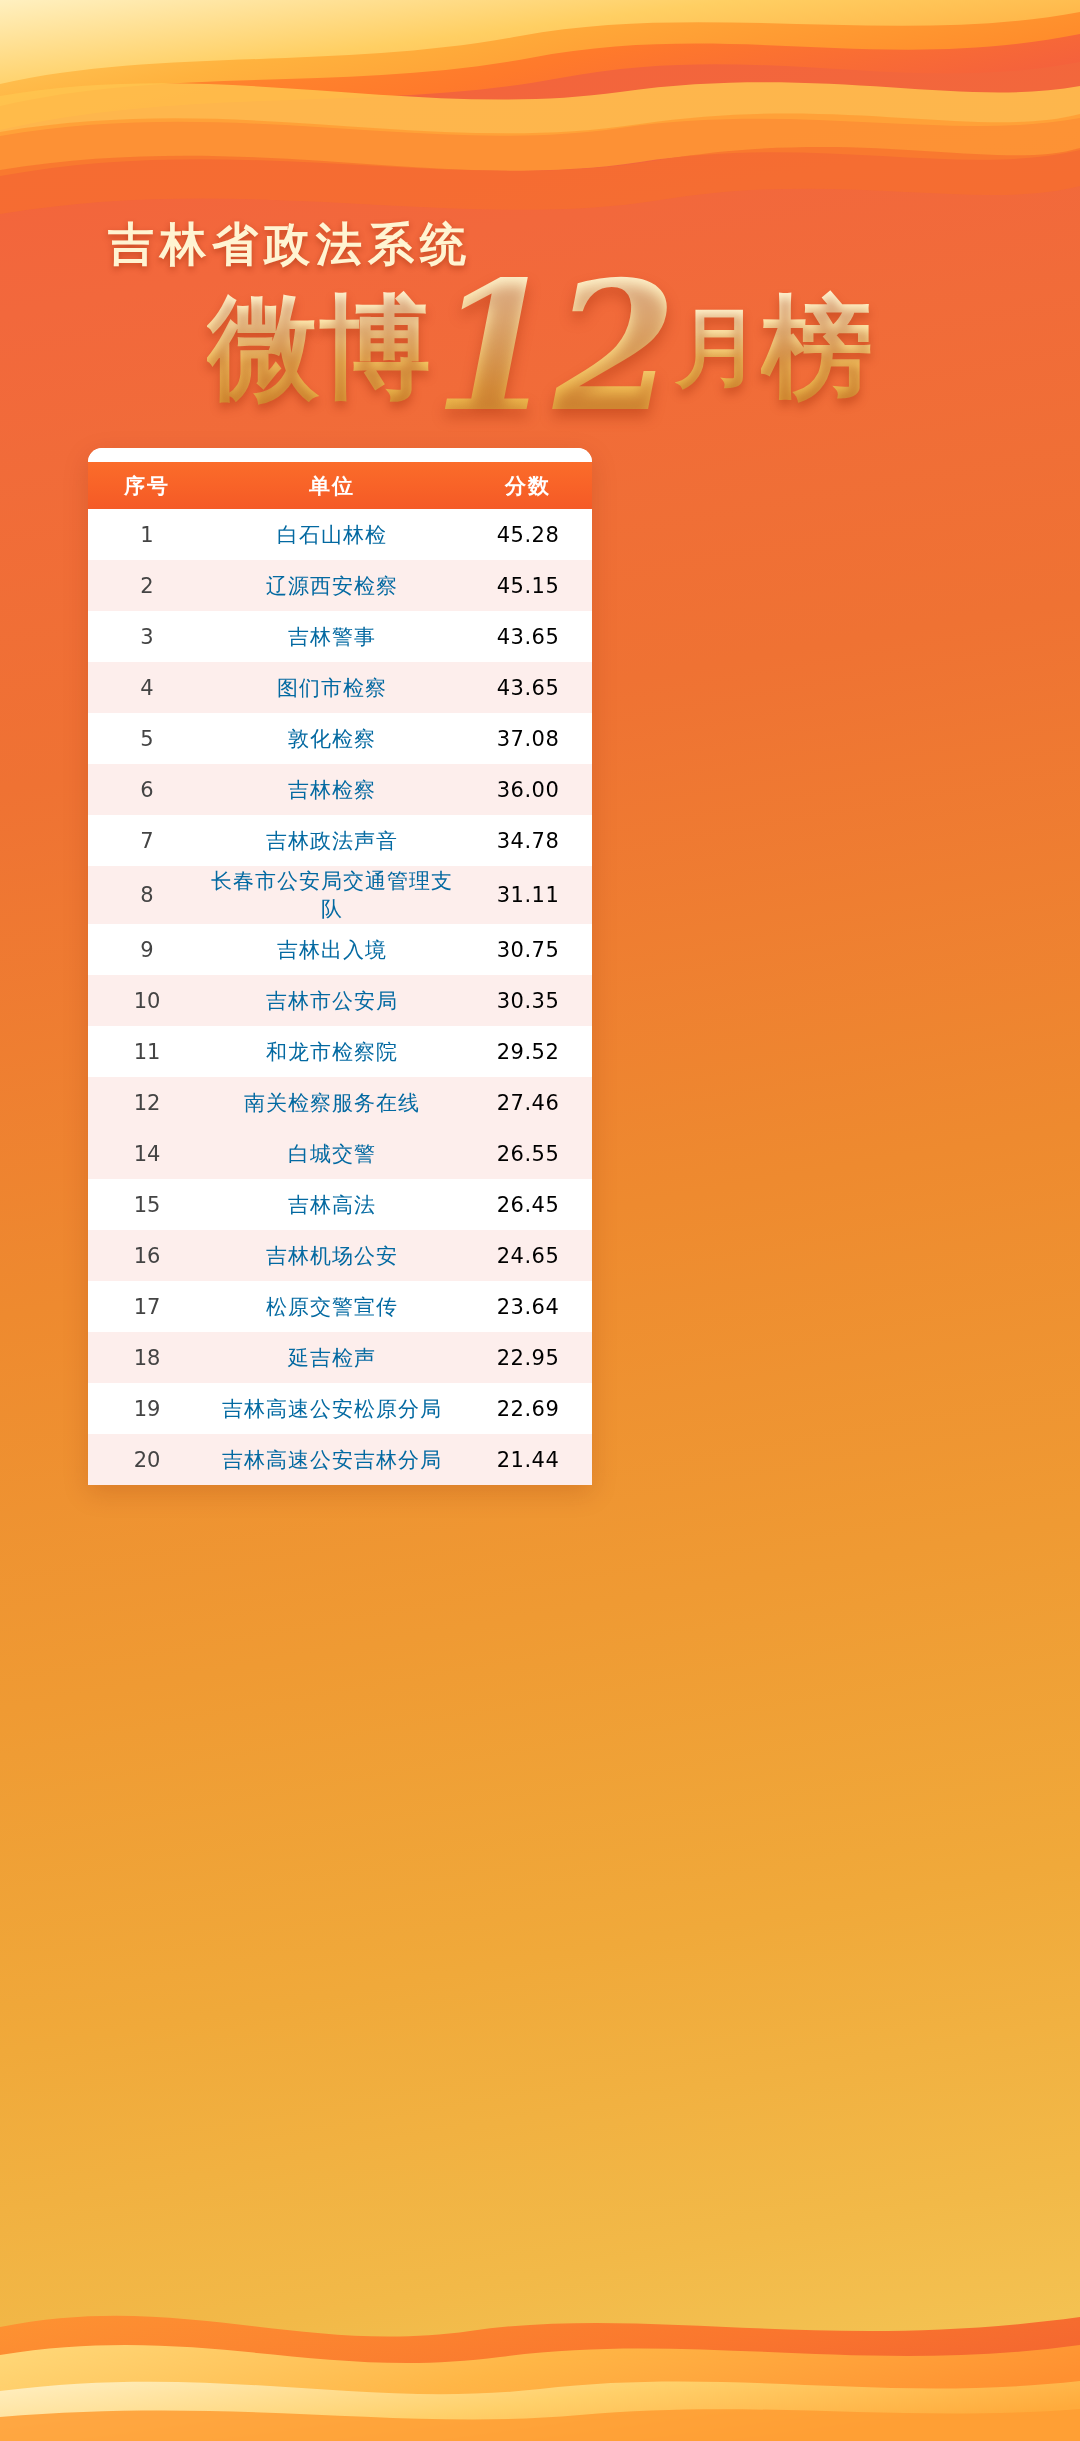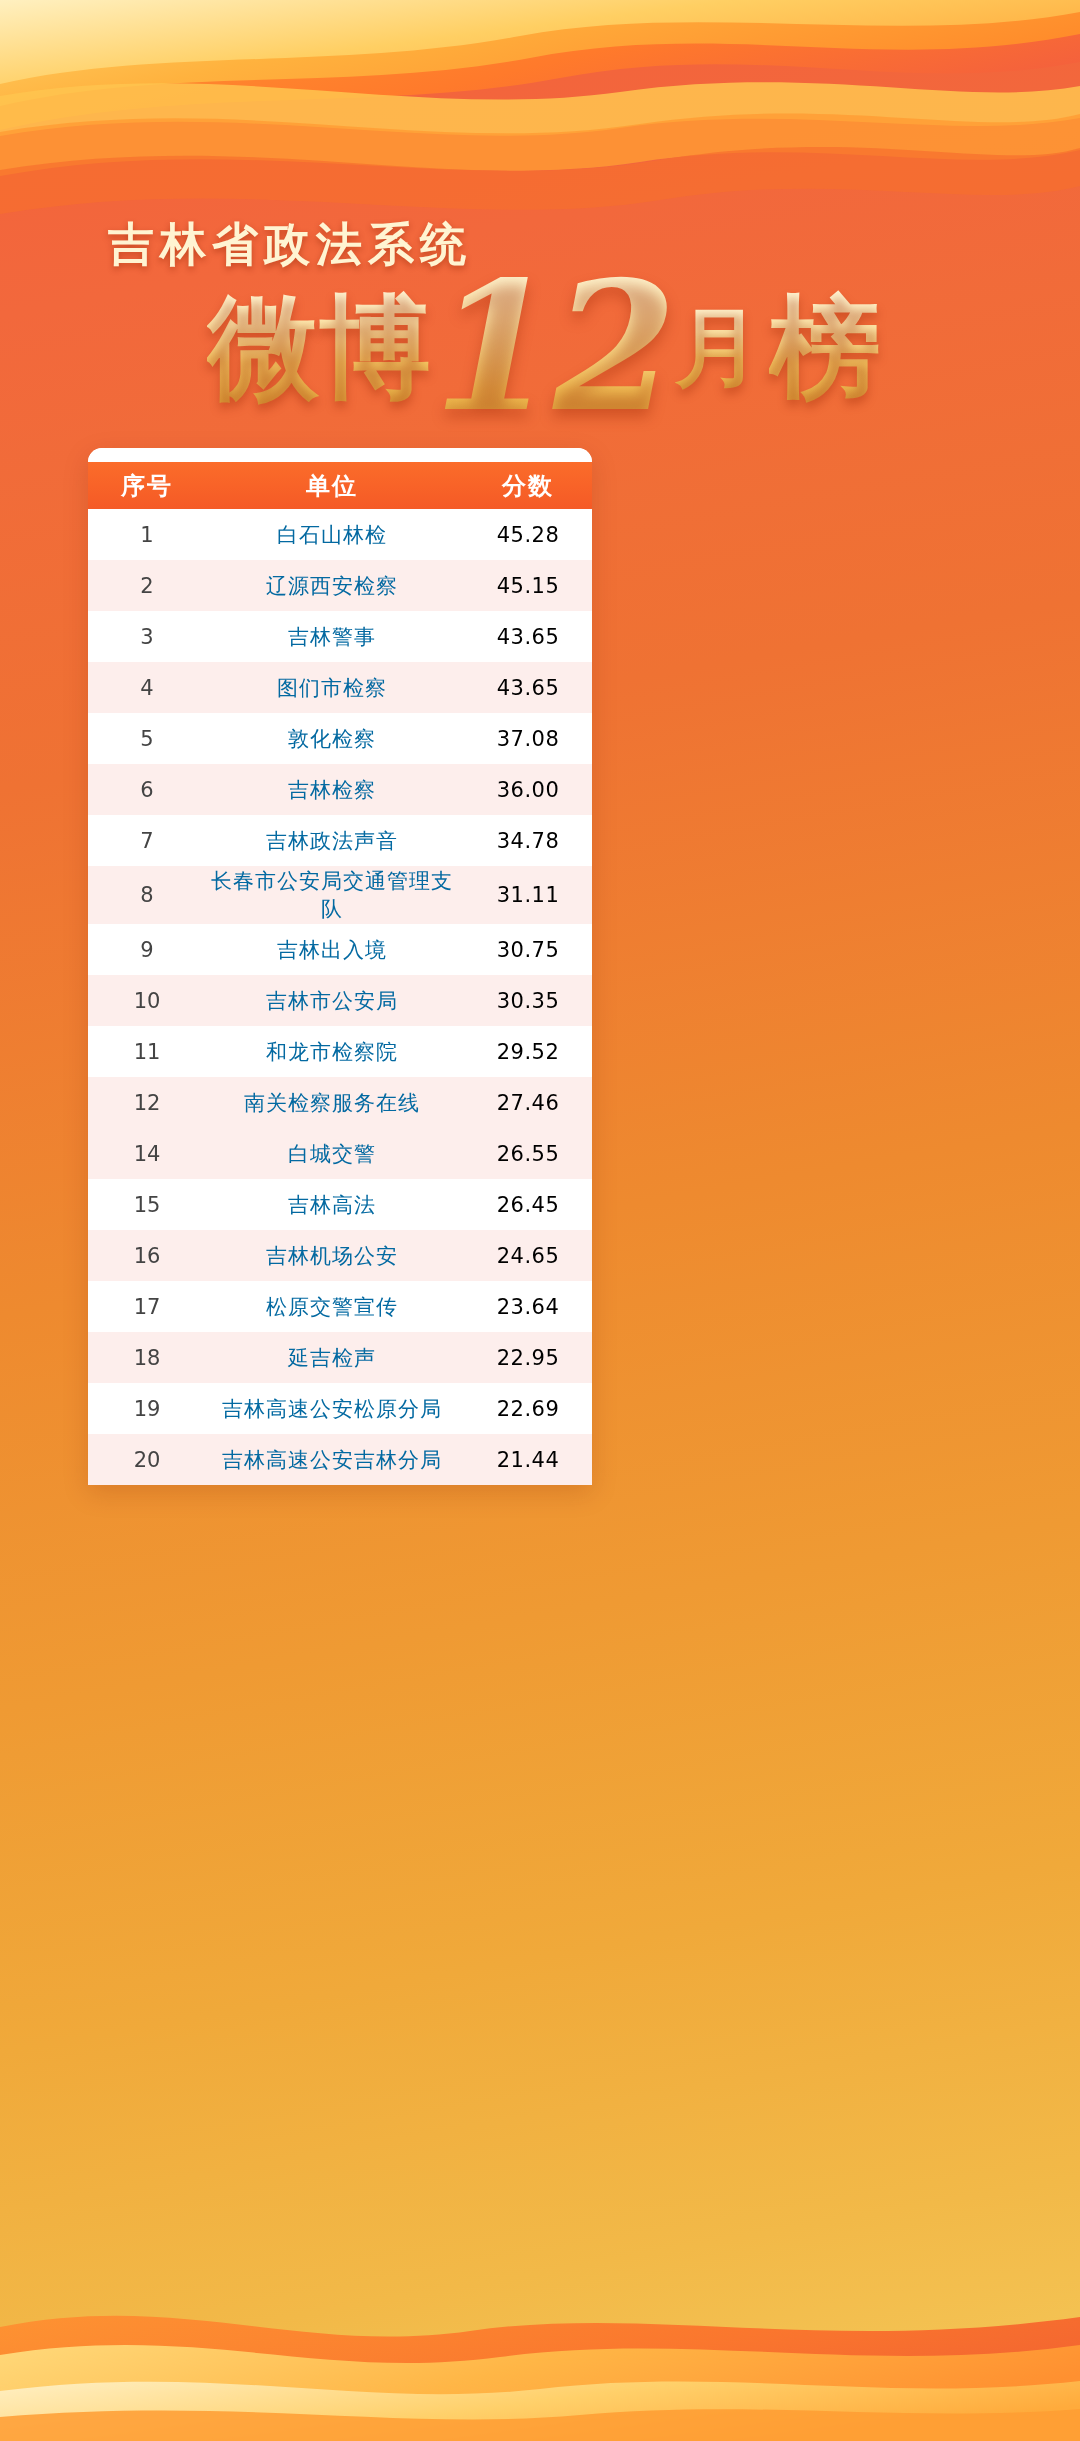--- a/index.html
+++ b/index.html
@@ -72,21 +72,20 @@
     font-family: "DejaVu Sans", "Liberation Sans", sans-serif;
     font-weight: bold;
     font-size: 112px;
     line-height: 1;
     background: linear-gradient(180deg, #fff6dc 0%, #ffe9a8 35%, #f6c862 62%, #e0a338 100%);
     -webkit-background-clip: text;
     background-clip: text;
     color: transparent;
     text-shadow: 0 6px 10px rgba(150,35,0,.35);
     vertical-align: middle;
-    margin-left: 8px;
   }
   .t-num {
     font-family: "DejaVu Serif", "Liberation Serif", serif;
     font-weight: bold;
     font-style: italic;
     font-size: 178px;
     line-height: 1;
     letter-spacing: -4px;
     background: linear-gradient(180deg, #fffbe9 0%, #ffe9a6 38%, #f2bf55 70%, #d99a2c 100%);
     -webkit-background-clip: text;
@@ -126,21 +125,21 @@
     border-radius: 14px 14px 0 0;
   }
   table {
     border-collapse: collapse;
     width: 100%;
     table-layout: fixed;
   }
   thead th {
     background: linear-gradient(180deg, #fb6c2a 0%, #f55a26 100%);
     color: #ffffff;
-    font-size: 24px;
+    font-size: 21px;
     font-weight: bold;
     height: 45px;
     letter-spacing: 2px;
     font-family: "DejaVu Sans", "Liberation Sans", sans-serif;
   }
   thead th.c-rank { width: 116px; }
   thead th.c-unit { width: 250px; }
   thead th.c-score { width: 138px; }
 
   tbody td {

